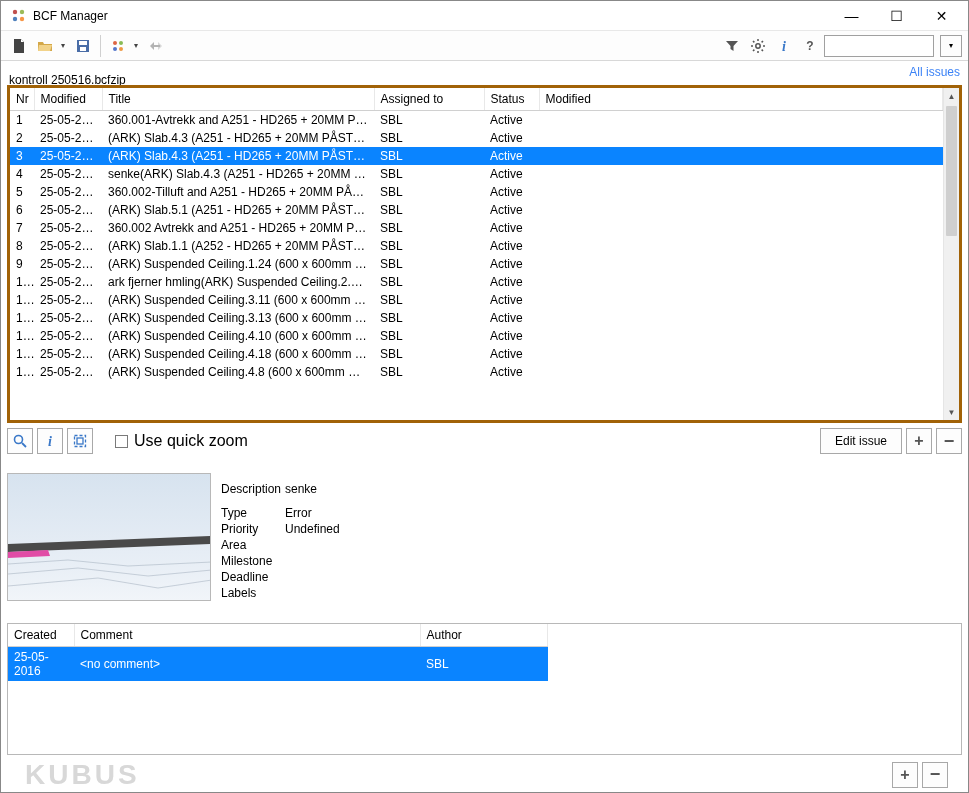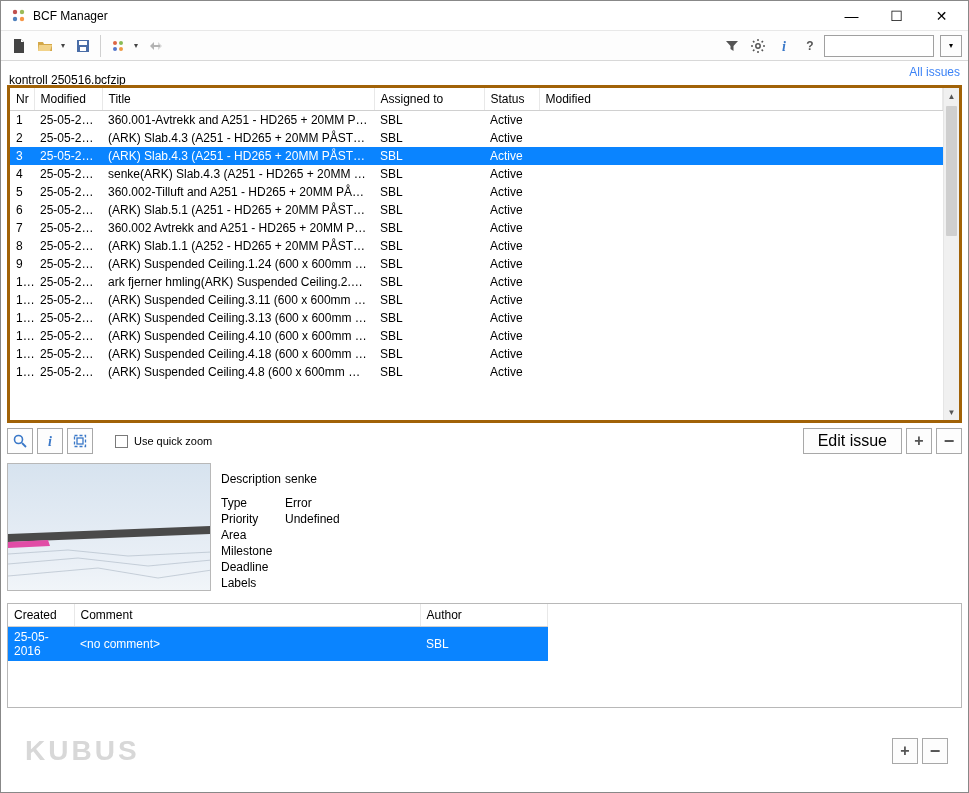--- a/index.html
+++ b/index.html
@@ -30,32 +30,32 @@
   table.issues th { background: #fff; border-bottom: 1px solid #d0d0d0; border-right: 1px solid #e8e8e8; text-align: left; font-weight: normal; padding: 4px 6px; height: 22px; }
   table.issues td { padding: 2px 6px; height: 18px; white-space: nowrap; overflow: hidden; text-overflow: ellipsis; }
   table.issues tr.selected td { background: #0a84ff; color: #fff; }
   .vscroll { position: absolute; right: 0; top: 0; bottom: 0; width: 16px; background: #f0f0f0; border-left: 1px solid #e5e5e5; }
   .vscroll .thumb { position: absolute; left: 2px; right: 2px; top: 18px; height: 130px; background: #cfcfcf; border-radius: 1px; }
   .vscroll .arrow { position: absolute; left: 0; right: 0; height: 16px; display: flex; align-items: center; justify-content: center; font-size: 8px; color: #555; }
   .vscroll .arrow.up { top: 0; } .vscroll .arrow.down { bottom: 0; }
 
   .midbar { display: flex; align-items: center; height: 32px; padding: 2px 6px; gap: 4px; }
   .sq-btn { width: 26px; height: 26px; border: 1px solid #a8a8a8; background: #fdfdfd; display: flex; align-items: center; justify-content: center; }
-  .sq-txt-btn { height: 26px; padding: 0 14px; border: 1px solid #a8a8a8; background: #fdfdfd; font-size: 16px; display: flex; align-items: center; }
-  .checkbox { display: flex; align-items: center; gap: 6px; margin-left: 18px; font-size: 11px; }
+  .sq-txt-btn { height: 26px; padding: 0 14px; border: 1px solid #a8a8a8; background: #fdfdfd; font-size: 12px; display: flex; align-items: center; }
+  .checkbox { display: flex; align-items: center; gap: 6px; margin-left: 18px; font-size: 16px; }
   .checkbox .box { width: 13px; height: 13px; border: 1px solid #7a7a7a; background: #fff; }
 
-  .detail-area { display: flex; margin: 6px 6px; height: 128px; gap: 10px; }
+  .detail-area { display: flex; margin: 16px 6px; height: 128px; gap: 10px; }
   .thumb-img { width: 204px; height: 128px; border: 1px solid #b8b8b8; position: relative; overflow: hidden; background: linear-gradient(#d7e3ef 0%, #e9eff6 75%, #f1f5f9 100%); }
   .detail-fields { padding-top: 8px; }
   .detail-fields .row { display: flex; height: 16px; align-items: center; }
   .detail-fields .label { width: 64px; color: #000; }
   .detail-fields .value { }
 
-  .comments-wrap { margin: 6px 6px 2px; border: 1px solid #b8b8b8; height: 105px; overflow: hidden; }
+  .comments-wrap { margin: 6px 6px 2px; border: 1px solid #b8b8b8; height: 132px; overflow: hidden; }
   table.comments { width: 100%; border-collapse: collapse; table-layout: fixed; }
   table.comments th { background: #fff; border-bottom: 1px solid #d0d0d0; border-right: 1px solid #e8e8e8; text-align: left; font-weight: normal; padding: 4px 6px; }
   table.comments td { padding: 3px 6px; }
   table.comments tr.selected td { background: #0a84ff; color: #fff; }
 
   .footer { display: flex; align-items: center; flex: 1; padding: 0 20px; }
   .kubus-logo { font-family: Arial, sans-serif; font-size: 28px; font-weight: 900; letter-spacing: 3px; color: #d8d8d8; margin-left: 4px; }
   .footer .spacer { flex: 1; }
 
   svg.icon { width: 16px; height: 16px; }

